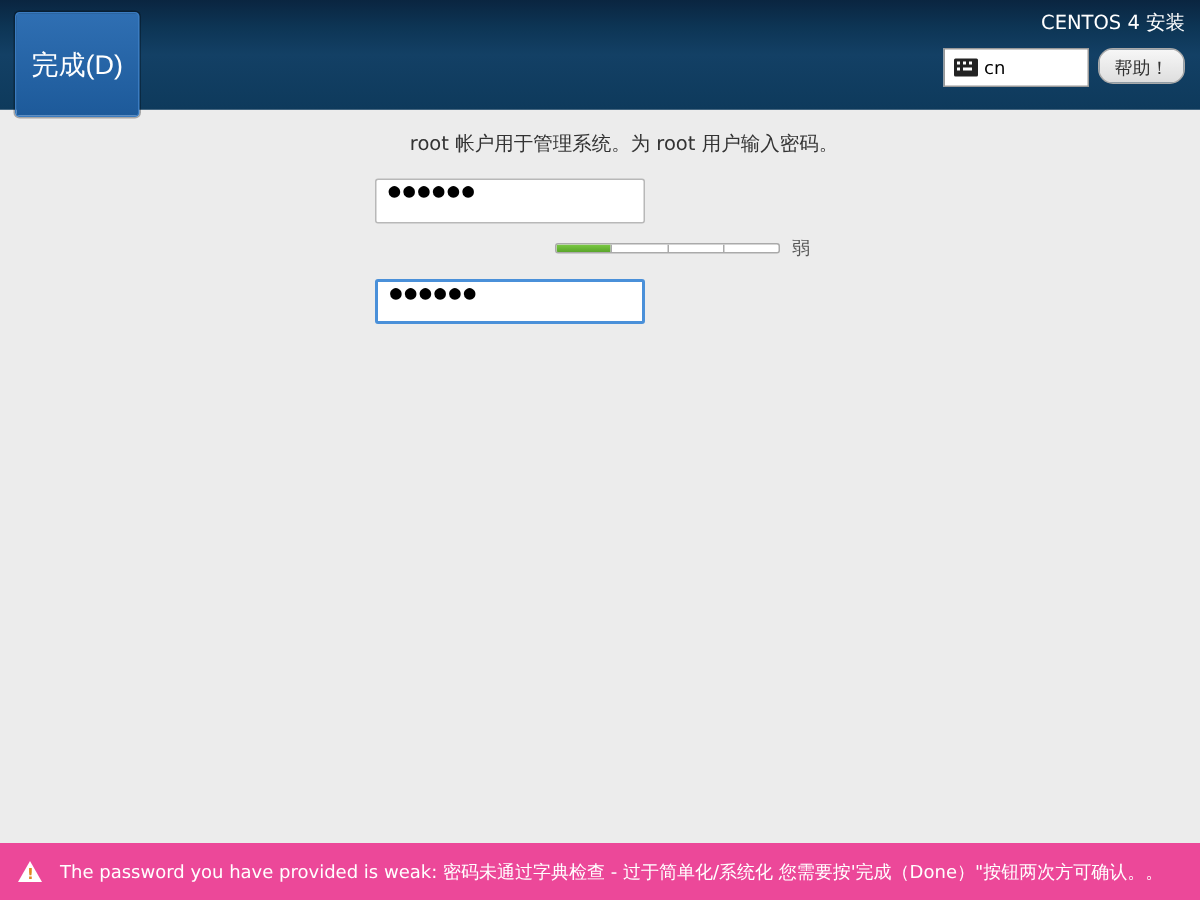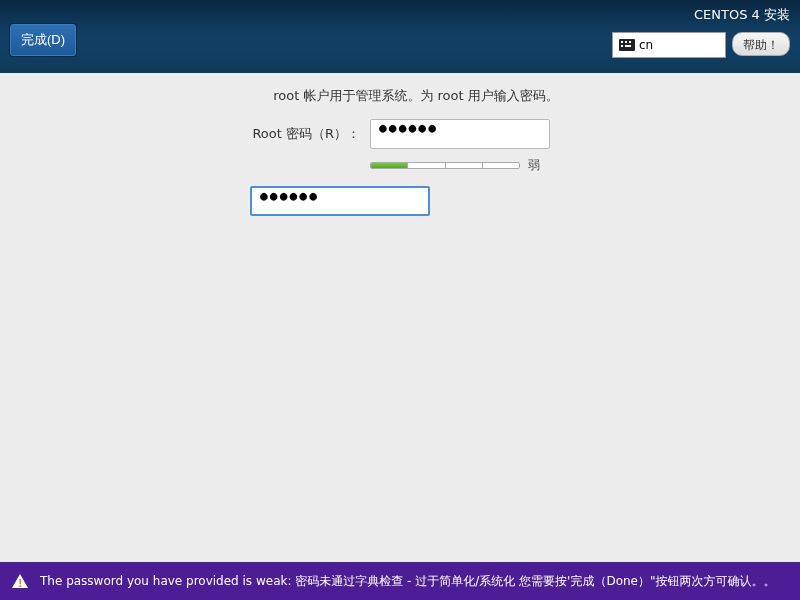--- a/index.html
+++ b/index.html
@@ -18,28 +18,28 @@
       color: #fff;
       position: relative;
       padding: 6px 10px;
     }
     .header-title {
       font-size: 13px;
       font-weight: bold;
       letter-spacing: 0.5px;
     }
     .done-btn {
-      margin-top: 18px;
+      margin-top: 2px;
       display: inline-block;
       background: linear-gradient(to bottom, #2f6fb3, #1d5a9a);
       border: 1px solid #3a7bc0;
       border-radius: 3px;
       color: #fff;
-      font-size: 13px;
-      padding: 6px 10px;
+      font-size: 18px;
+      padding: 22px 10px;
       cursor: pointer;
       box-shadow: 0 0 0 1px rgba(0,0,0,0.3);
     }
     .header-right {
       position: absolute;
       top: 6px;
       right: 10px;
       text-align: right;
     }
     .install-title {
@@ -55,21 +55,21 @@
     }
     .lang-box {
       background: #fff;
       color: #000;
       border: 1px solid #999;
       padding: 3px 6px;
       font-size: 12px;
       display: flex;
       align-items: center;
       gap: 4px;
-      width: 114px;
+      width: 97px;
       height: 26px;
     }
     .kbd-icon {
       width: 16px;
       height: 12px;
       background: #222;
       border-radius: 1px;
       position: relative;
       display: inline-block;
     }
@@ -158,21 +158,21 @@
     }
     .strength-text {
       font-size: 12px;
       color: #555;
     }
     .warning-bar {
       position: absolute;
       left: 0;
       right: 0;
       bottom: 0;
-      background: #4c1d95;
+      background: #ec4899;
       color: #fff;
       padding: 10px 14px 10px 40px;
       font-size: 12px;
       line-height: 1.5;
       display: flex;
     }
     .warn-icon-wrap {
       position: absolute;
       left: 12px;
       top: 50%;
@@ -212,21 +212,20 @@
       </div>
       <button class="help-btn">帮助！</button>
     </div>
   </div>
 </div>
 
 <div class="content">
   <div class="instruction">root 帐户用于管理系统。为 root 用户输入密码。</div>
 
   <div class="form-row">
-    <label class="form-label">Root 密码（R）：</label>
     <div class="form-input dots">●●●●●●</div>
   </div>
 
   <div class="strength-row">
     <div class="strength-bar">
       <div class="strength-seg filled"></div>
       <div class="strength-seg"></div>
       <div class="strength-seg"></div>
       <div class="strength-seg"></div>
     </div>

